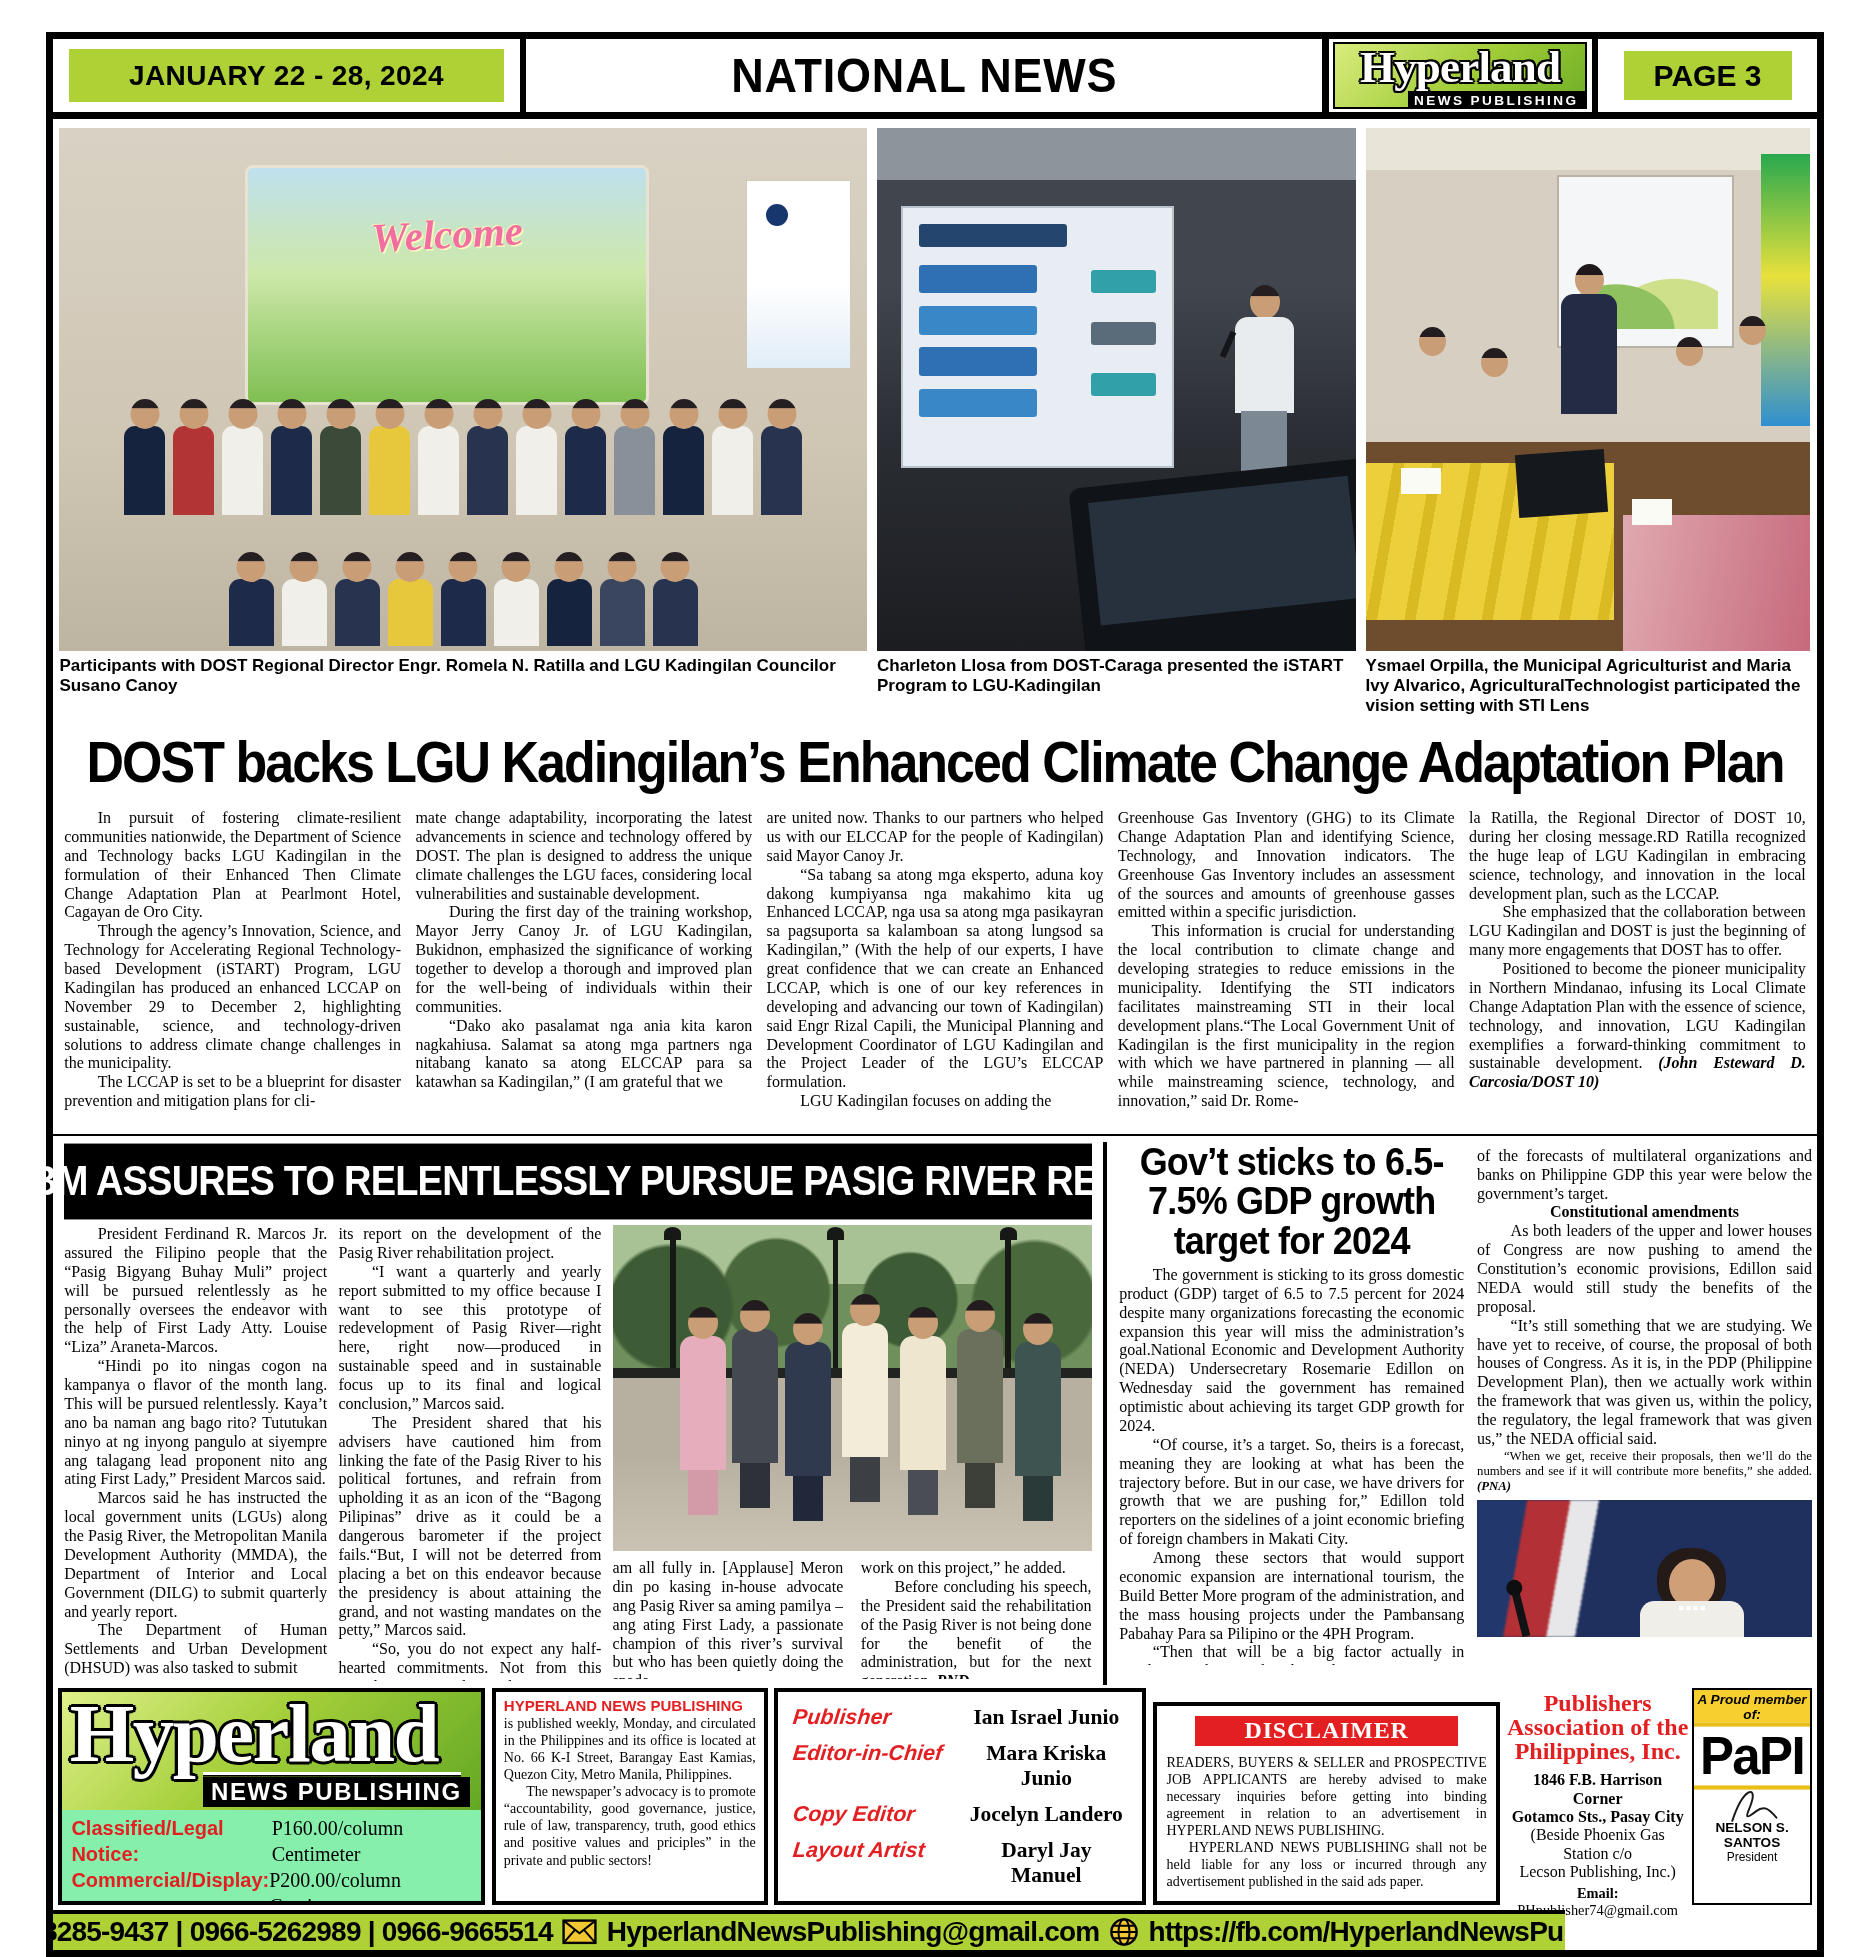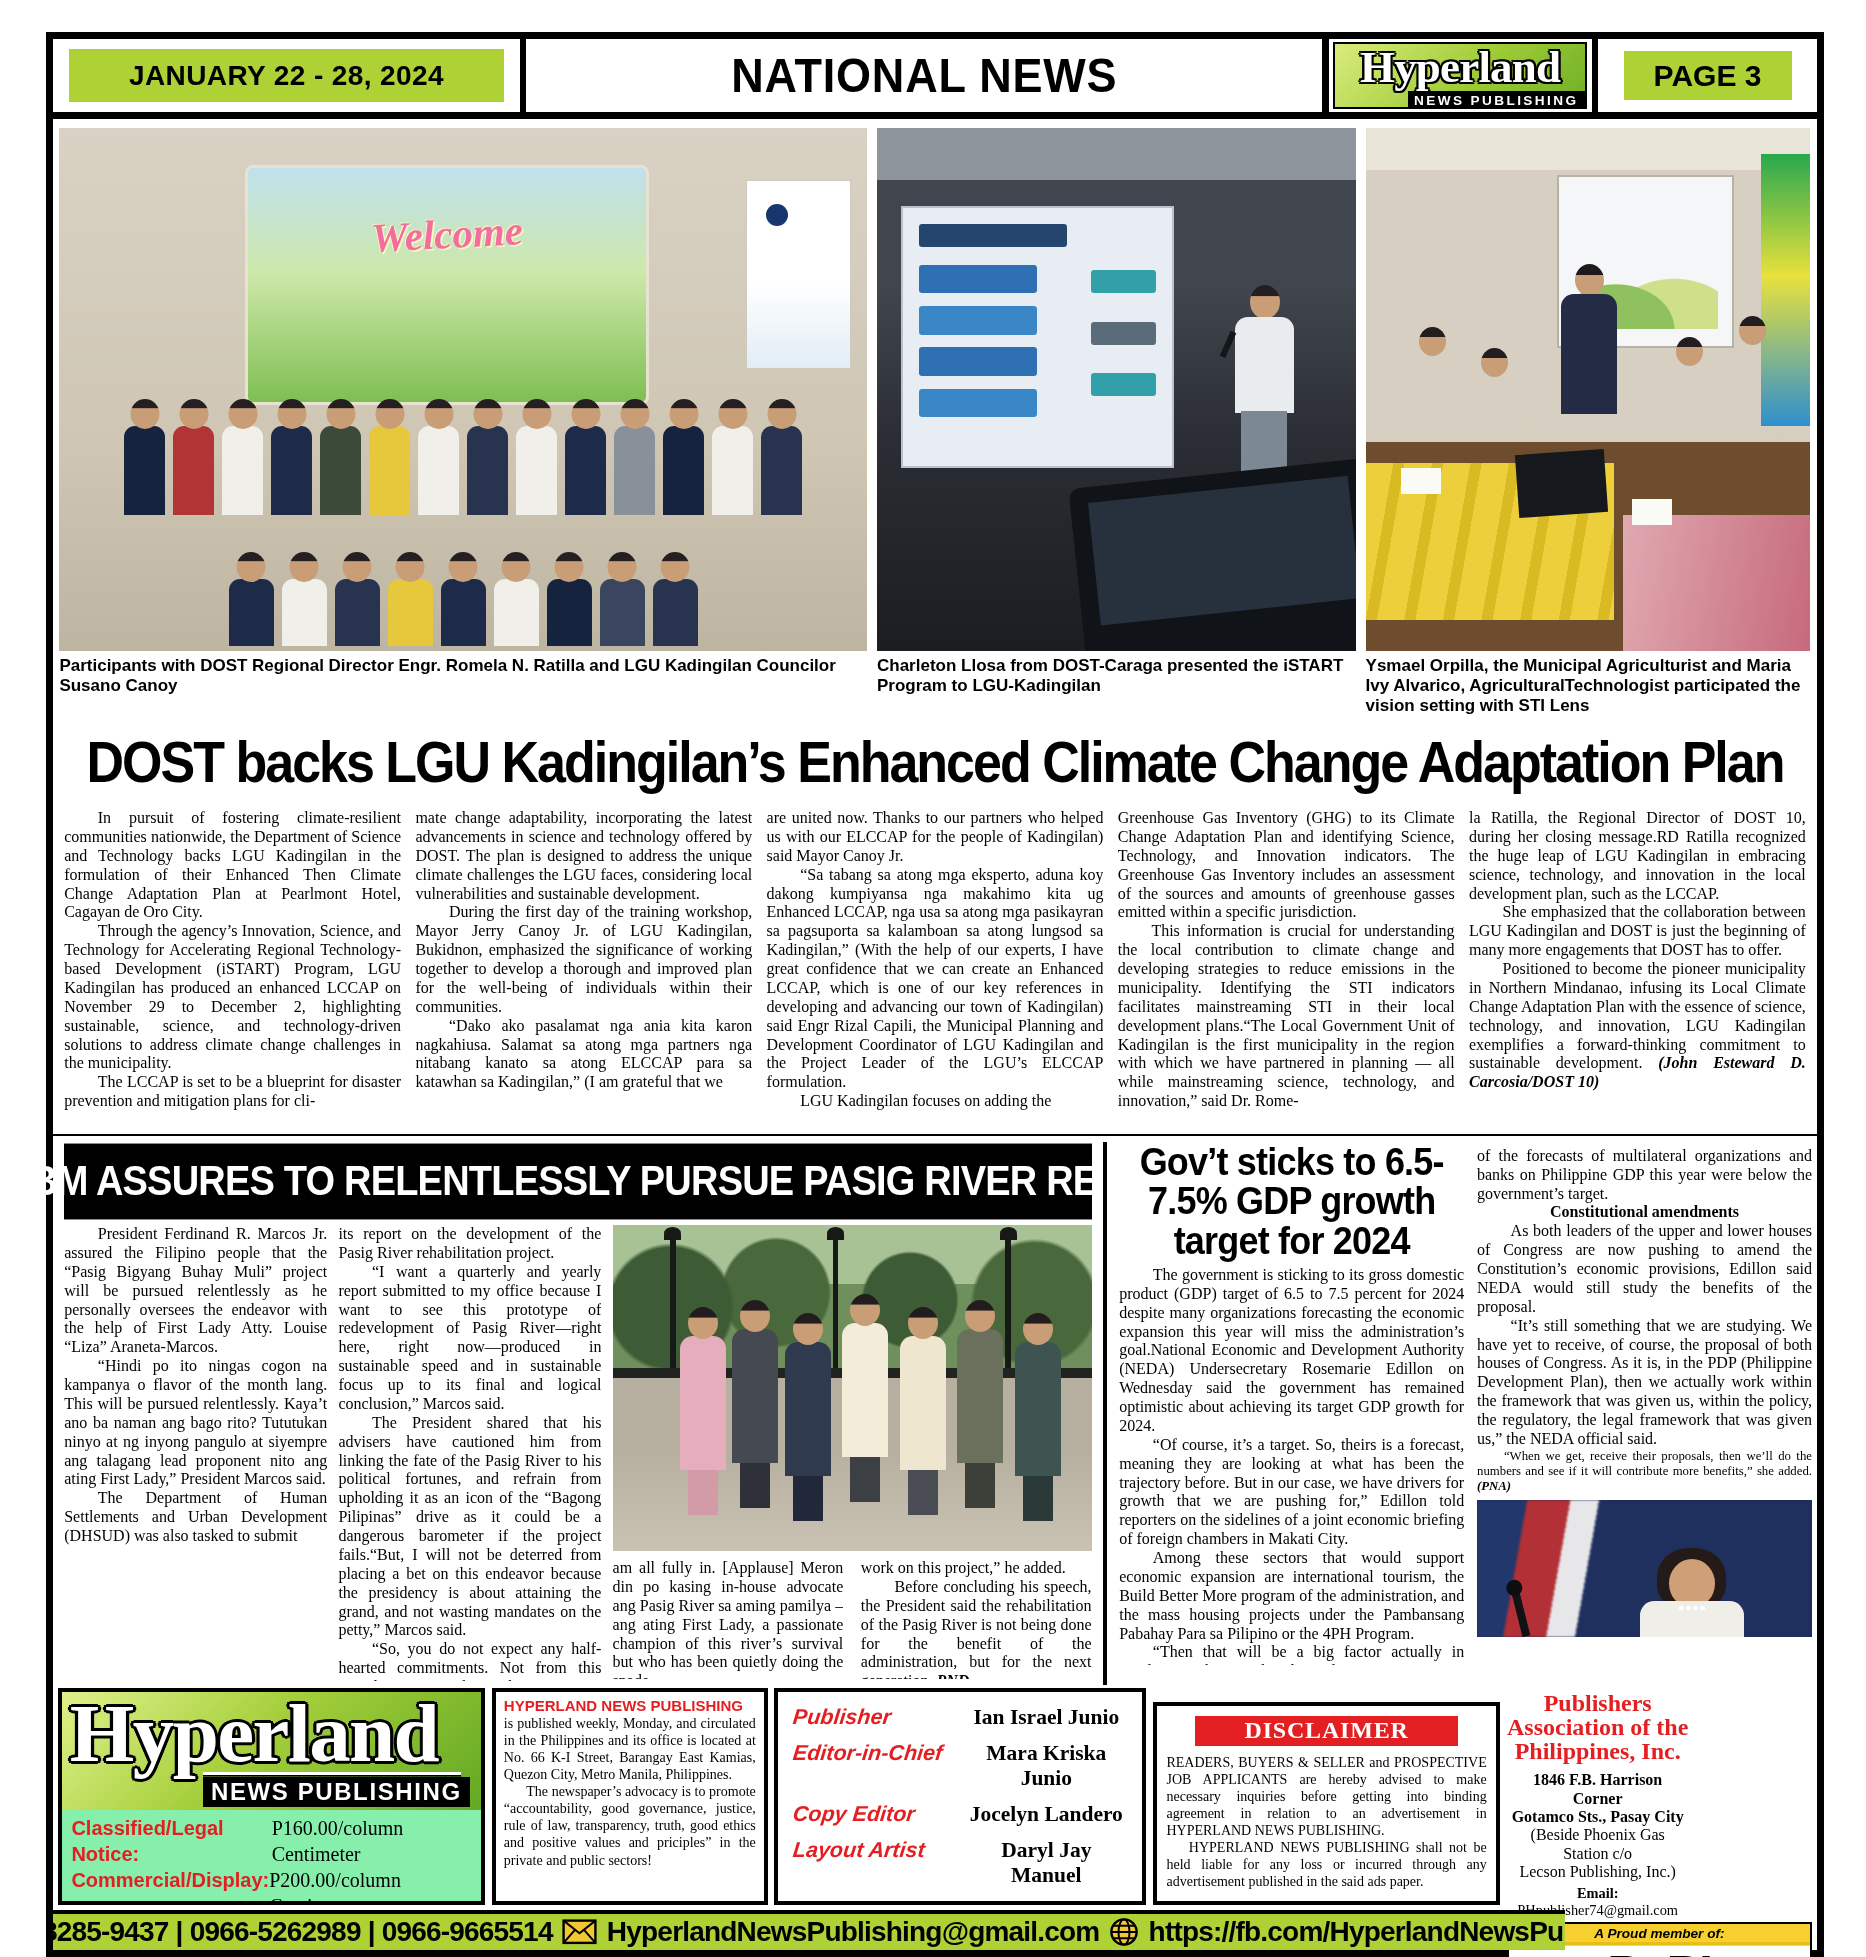--- a/index.html
+++ b/index.html
@@ -171,21 +171,21 @@
   .f2{width:278px; padding:6.4px 8px; font-size:14px;}
   .f2-title{color:var(--red); font-family:"Liberation Sans",sans-serif; font-weight:bold; font-size:15px; text-align:left; line-height:1.1;}
   .f2 .para{text-indent:1.6em; line-height:1.22;}
   .f3{width:375px; padding:12.8px 14.4px; display:flex; flex-direction:column; justify-content:space-between;}
   .staff-row{display:flex; align-items:baseline;}
   .staff-role{width:172px; color:var(--red); font-family:"Liberation Sans",sans-serif; font-style:italic; font-weight:900; font-size:21.5px; transform:skewX(-6deg);}
   .staff-name{flex:1; text-align:center; font-weight:bold; font-size:21.5px;}
   .f4{width:350px; padding:6.4px 9.6px; font-size:14px;margin-top:14px;}
   .f4-title{background:var(--red); color:#fff; font-weight:bold; font-size:24px; text-align:center; width:82%; margin:3.2px auto 8px; padding:1.6px 0; font-family:"Liberation Serif",serif; letter-spacing:0.8px;}
   .f4 .para{text-indent:1.6em; line-height:1.22;}
-  .f5{width:308px; border:none; display:flex; gap:3.2px;flex-direction:column;}
+  .f5{width:308px; border:none; display:flex; gap:3.2px;}
   .f5-left{width:182px; text-align:center; padding-top:3.2px;}
   .papi-title{color:var(--red); font-family:"Liberation Serif",serif; font-weight:bold; font-size:24px; line-height:1.0;}
   .papi-addr{font-weight:bold; font-size:16px; line-height:1.15; margin-top:8px;}
   .papi-addr2{font-size:16px; line-height:1.15;}
   .papi-email{font-size:14.4px; margin-top:3.2px;}
   .papi-email b{font-weight:bold;}
   .f5-right{flex:1; display:flex; flex-direction:column; border:2.4px solid #000; background:#fff;}
   .member-strip{background:var(--yellow); color:#000; font-family:"Liberation Sans",sans-serif; font-style:italic; font-weight:900;
       font-size:13.6px; text-align:center; padding:1.6px 0; border-bottom:1.6px solid #000;}
   .papi-logo{background:#fff; border-top:4.8px solid #e8bf16; border-bottom:4.8px solid #e8bf16; text-align:center;
@@ -348,20 +348,21 @@
 
     <div class="hrule"></div>
 
     <section class="middle">
       <div class="mid-left">
         <div class="banner2">PBBM ASSURES TO RELENTLESSLY PURSUE PASIG RIVER REHAB</div>
         <div class="pbbm-body">
           <div class="tcol">
               <p class="para">President Ferdinand R. Marcos Jr. assured the Filipino people that the “Pasig Bigyang Buhay Muli” project will be pursued relentlessly as he personally oversees the endeavor with the help of First Lady Atty. Louise “Liza” Araneta-Marcos.</p>
               <p class="para">“Hindi po ito ningas cogon na kampanya o flavor of the month lang. This will be pursued relentlessly. Kaya’t ano ba naman ang bago rito? Tututukan ninyo at ng inyong pangulo at siyempre ang talagang lead proponent nito ang ating First Lady,” President Marcos said.</p>
+              <p class="para">Marcos said he has instructed the local government units (LGUs) along the Pasig River, the Metropolitan Manila Development Authority (MMDA), the Department of Interior and Local Government (DILG) to submit quarterly and yearly report.</p>
               <p class="para">The Department of Human Settlements and Urban Development (DHSUD) was also tasked to submit</p>
             </div>
           <div class="tcol cont">
               <p class="para">its report on the development of the Pasig River rehabilitation project.</p>
               <p class="para">“I want a quarterly and yearly report submitted to my office because I want to see this prototype of redevelopment of Pasig River—right here, right now—produced in sustainable speed and in sustainable focus up to its final and logical conclusion,” Marcos said.</p>
               <p class="para">The President shared that his advisers have cautioned him from linking the fate of the Pasig River to his political fortunes, and refrain from upholding it as an icon of the “Bagong Pilipinas” drive as it could be a dangerous barometer if the project fails.“But, I will not be deterred from placing a bet on this endeavor because the presidency is about attaining the grand, and not wasting mandates on the petty,” Marcos said.</p>
               <p class="para">“So, you do not expect any half-hearted commitments. Not from this president. In everything I do, I</p>
             </div>
           <div class="right-stack">
             <div class="photo pbbm-photo">

